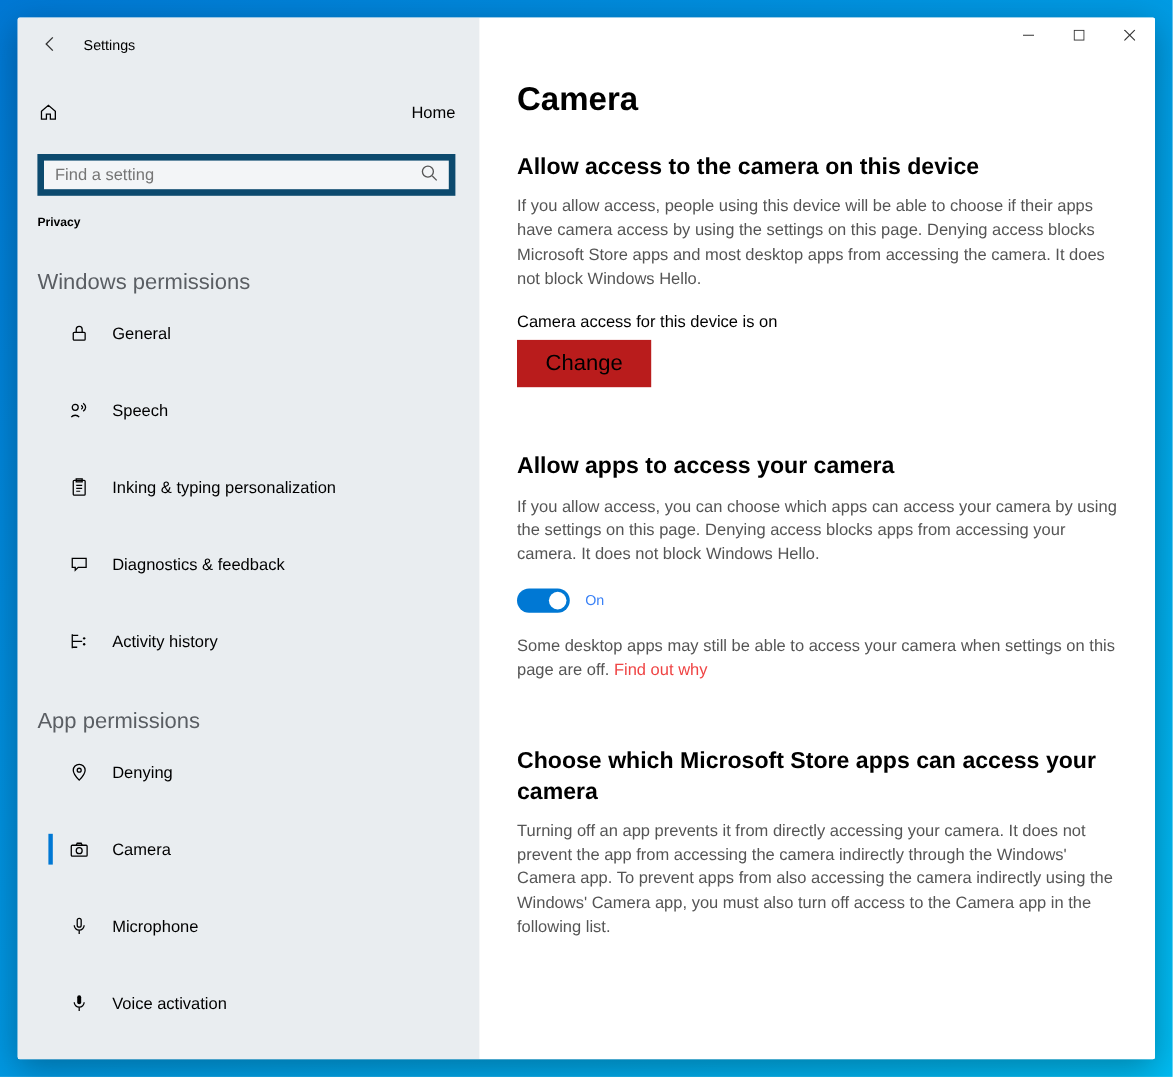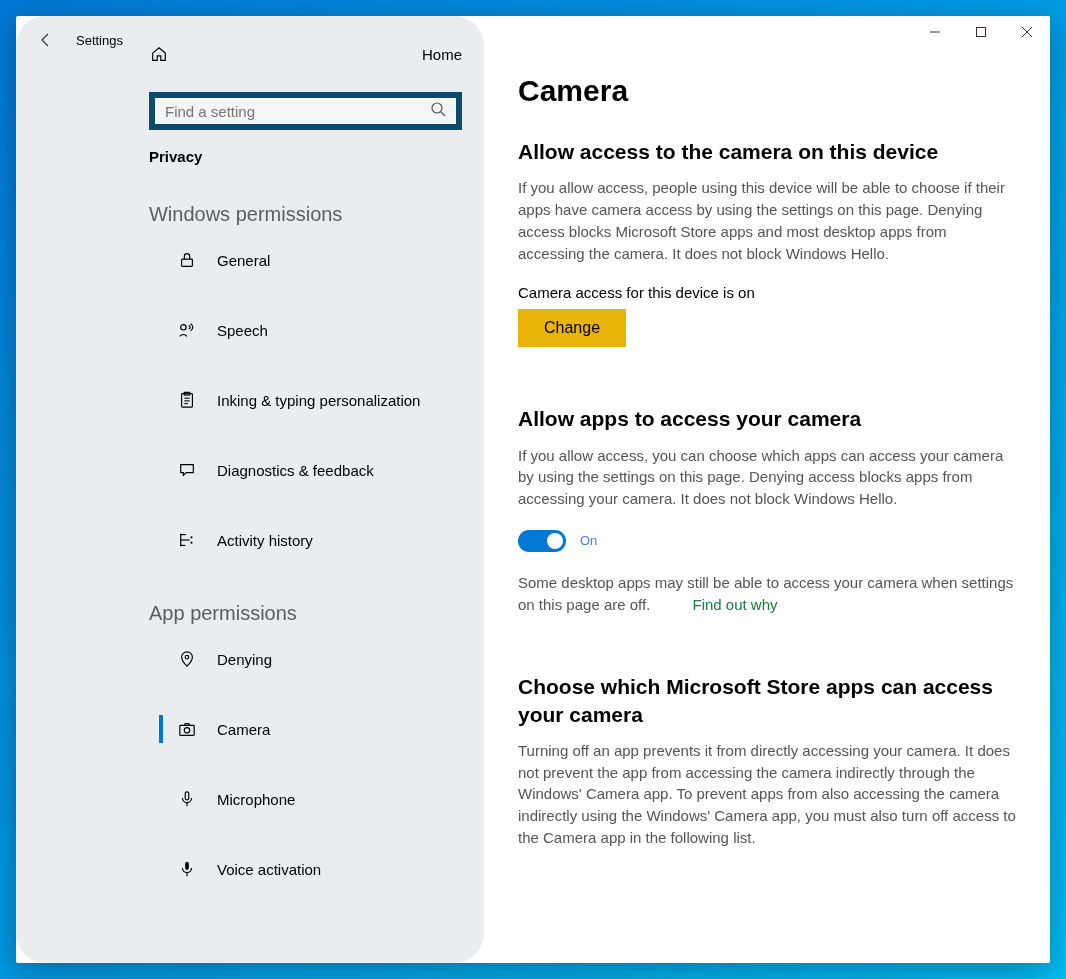--- a/index.html
+++ b/index.html
@@ -1,53 +1,53 @@
 <!DOCTYPE html>
 <html><head>
 <meta charset="utf-8">
 <style>
 * { margin: 0; padding: 0; box-sizing: border-box; font-family: "Segoe UI", -apple-system, sans-serif; }
 body { background: linear-gradient(135deg, #0078d4, #00bcf2); width: 1066px; height: 979px; overflow: hidden; padding: 16px; }
 .window { background: #fff; width: 100%; height: 100%; display: flex; border-radius: 2px; box-shadow: 0 8px 32px rgba(0,0,0,0.3); overflow: hidden; }
-.sidebar { width: 468px; background: #e9edf0; display: flex; flex-direction: row; flex-shrink: 0; position: relative; border-radius: 30px; }
+.sidebar { width: 420px; background: #e9edf0; display: flex; flex-direction: column; flex-shrink: 0; position: relative; }
 .title-row { display: flex; align-items: center; height: 48px; padding: 0 8px; }
 .back-btn { width: 44px; height: 44px; display: flex; align-items: center; justify-content: center; cursor: pointer; color: #333; }
 .title-text { font-size: 13px; margin-left: 8px; color: #000; }
 .side-scroll { flex: 1; overflow-y: auto; padding-right: 4px; }
 .side-scroll::-webkit-scrollbar { width: 4px; }
 .side-scroll::-webkit-scrollbar-thumb { background: #888; }
 .nav-item { display: flex; align-items: center; height: 44px; padding: 0 18px; gap: 20px; font-size: 15px; color: #000; cursor: pointer; position: relative; }
 .nav-item.home { height: 48px; margin-top: 14px; justify-content: space-between; }
 .nav-item.selected { background: rgba(0,0,0,0); font-weight: 400; }
 .nav-item.selected::before { content: ""; position: absolute; left: 0; top: 8px; bottom: 8px; width: 4px; background: #0078d4; }
 .nav-icon { width: 20px; height: 20px; flex-shrink: 0; display: flex; align-items: center; justify-content: center; color: #000; }
 .search-wrap { padding: 0 18px; margin: 14px 0 18px 0; }
 .search-box { display: flex; align-items: center; border: 6px solid #0c4a6e; background: #f3f5f7; height: 38px; padding: 0 10px; }
 .search-box input { flex: 1; border: none; outline: none; background: transparent; font-size: 15px; color: #555; }
 .search-icon { color: #555; }
-.cat-title { padding: 0 18px; font-size: 15px; font-weight: 600; color: #000; margin-bottom: 38px; }
+.cat-title { padding: 0 18px; font-size: 11px; font-weight: 600; color: #000; margin-bottom: 38px; }
 .group-header { padding: 0 18px; font-size: 20px; color: #5a5e63; margin: 18px 0 12px 0; }
 .side-list { display: flex; flex-direction: column; gap: 26px; padding-left: 28px; }
 .content { flex: 1; display: flex; flex-direction: column; position: relative; background: #fff; }
 .win-controls { position: absolute; top: 0; right: 0; display: flex; }
 .win-btn { width: 46px; height: 32px; display: flex; align-items: center; justify-content: center; cursor: pointer; color: #333; }
 .content-scroll { flex: 1; overflow-y: auto; padding: 58px 34px 30px 34px; }
 .content-scroll::-webkit-scrollbar { width: 4px; }
 .content-scroll::-webkit-scrollbar-thumb { background: #888; }
 .page-h1 { font-size: 30px; font-weight: 600; margin-bottom: 30px; color: #000; }
 .section-h2 { font-size: 21px; font-weight: 600; margin-bottom: 12px; color: #000; line-height: 1.3; }
 .body-text { font-size: 15px; color: #555; line-height: 1.45; margin-bottom: 20px; max-width: 560px; }
 .status-line { font-size: 15px; color: #000; margin-bottom: 8px; }
-.change-btn { background: #eab308; border: none; padding: 10px 26px; font-size: 16px; cursor: pointer; color: #000; }
+.change-btn { background: #b91c1c; border: none; padding: 10px 26px; font-size: 20px; cursor: pointer; color: #000; }
 .section { margin-bottom: 58px; }
 .toggle-row { display: flex; align-items: center; gap: 14px; margin-bottom: 20px; }
 .toggle { width: 48px; height: 22px; border-radius: 11px; background: #0078d4; position: relative; cursor: pointer; }
 .toggle .knob { position: absolute; right: 3px; top: 3px; width: 16px; height: 16px; border-radius: 50%; background: #fff; }
 .toggle-label { font-size: 13px; color: #3b82f6; }
-.link { color: #15803d; cursor: pointer; text-decoration: none; margin-left: 38px; }
+.link { color: #ef4444; cursor: pointer; text-decoration: none; }
 </style>
 </head>
 <body>
 
 <div class="window">
 
   <div class="sidebar">
     <div class="title-row">
       <div class="back-btn">
         <svg width="16" height="16" viewBox="0 0 16 16">

